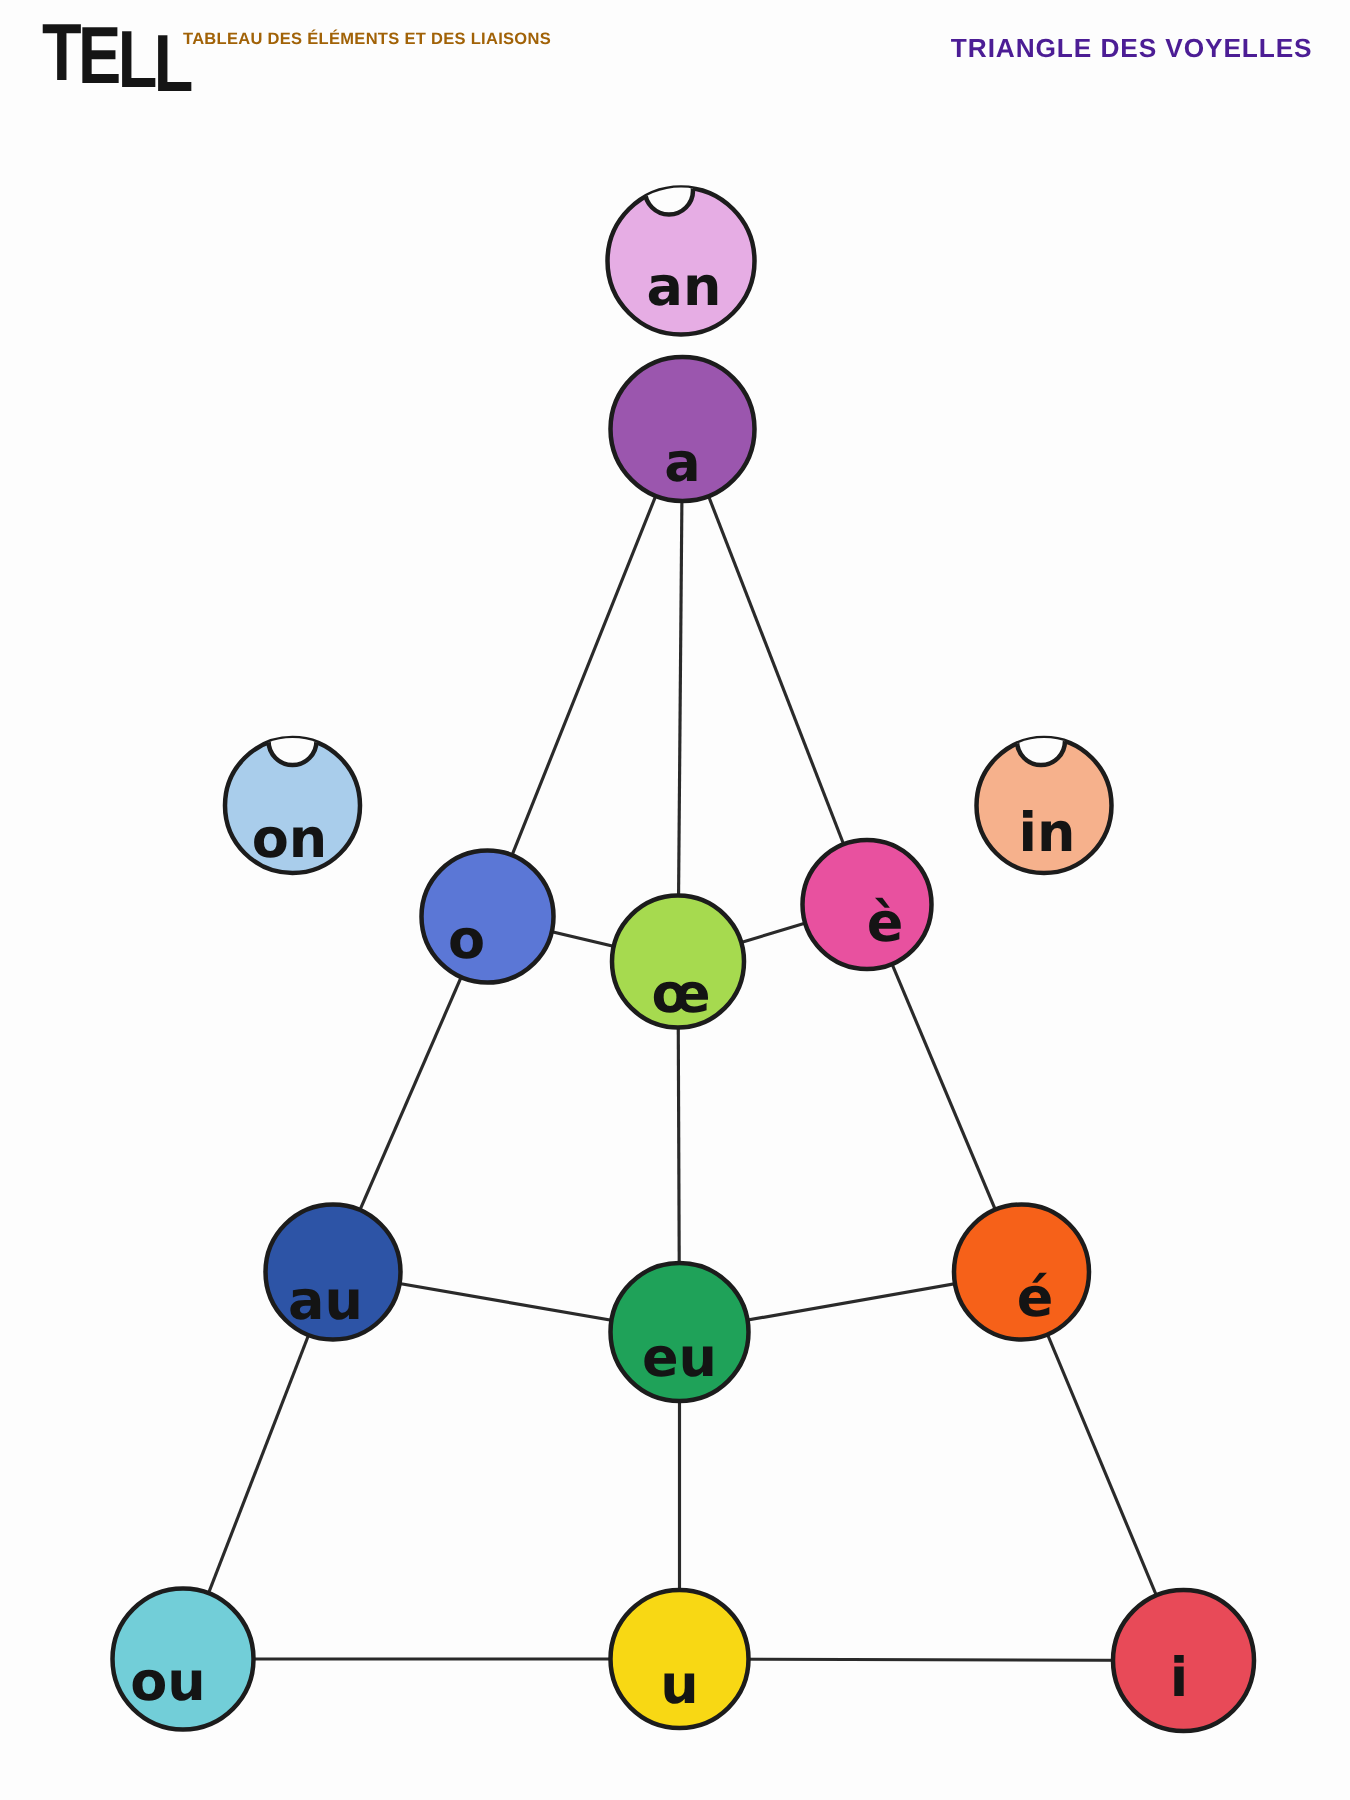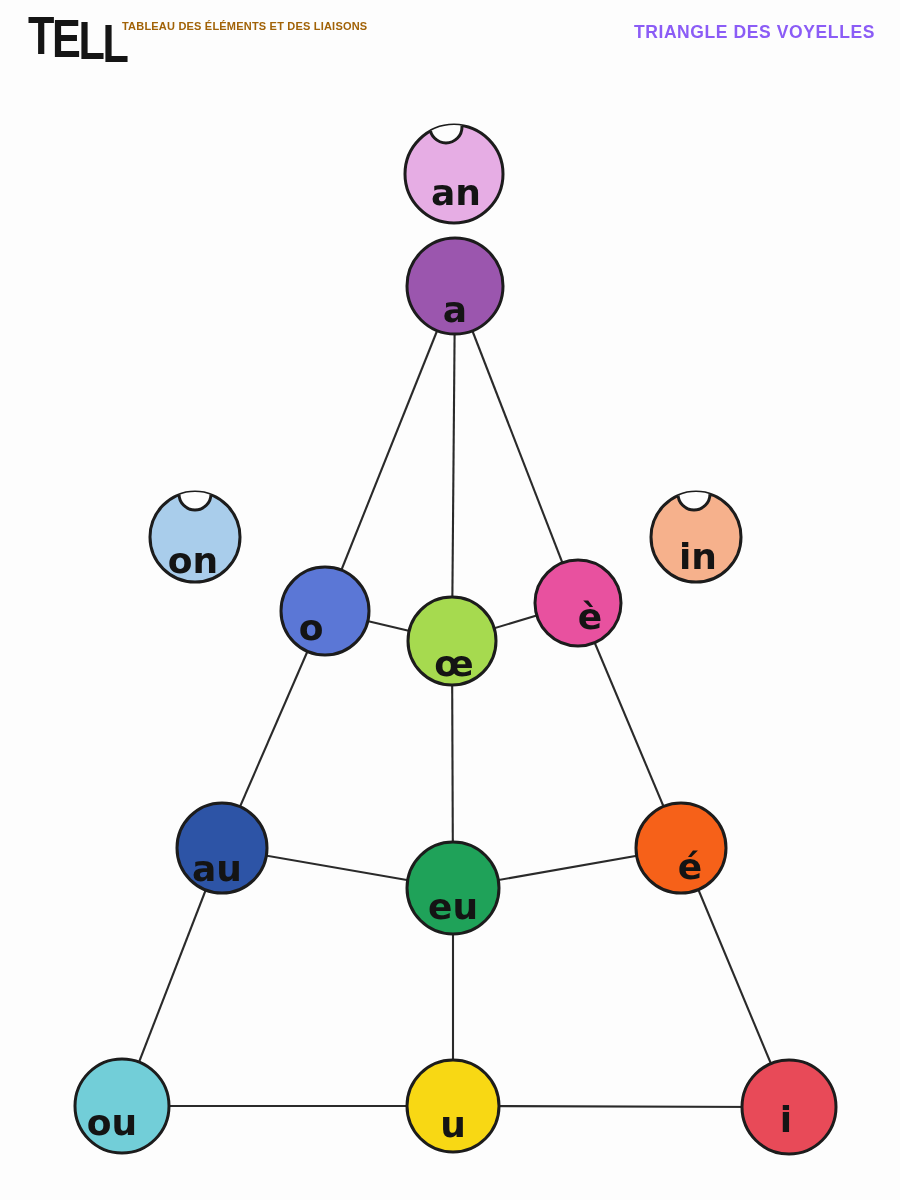--- a/index.html
+++ b/index.html
@@ -17,21 +17,21 @@
     white-space:nowrap; color:#151515;
   }
   .logo span { display:inline-block; }
   .subtitle {
     position:absolute; left:122px; top:17px;
     font-size:11px; font-weight:bold; line-height:19px;
     letter-spacing:0.2px; color:#a16207;
   }
   .doc-title {
     position:absolute; right:25px; top:22px;
-    font-size:17.5px; font-weight:bold; letter-spacing:0.6px; color:#8b5cf6;
+    font-size:17.5px; font-weight:bold; letter-spacing:0.6px; color:#4c1d95;
   }
   
   svg.diagram { position:absolute; left:0; top:0; z-index:1; }
   .vowel-label {
     font-family:"DejaVu Sans","Liberation Sans",sans-serif;
     font-weight:bold; font-size:36px; fill:#141414;
     text-anchor:middle; dominant-baseline:central;
     pointer-events:none;
   }
   .node { cursor:pointer; }

